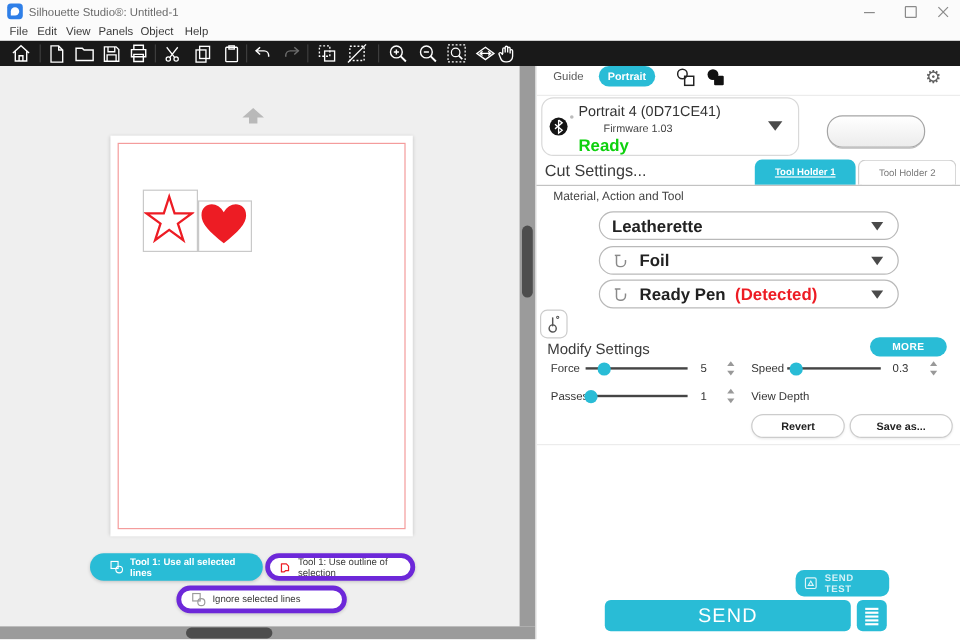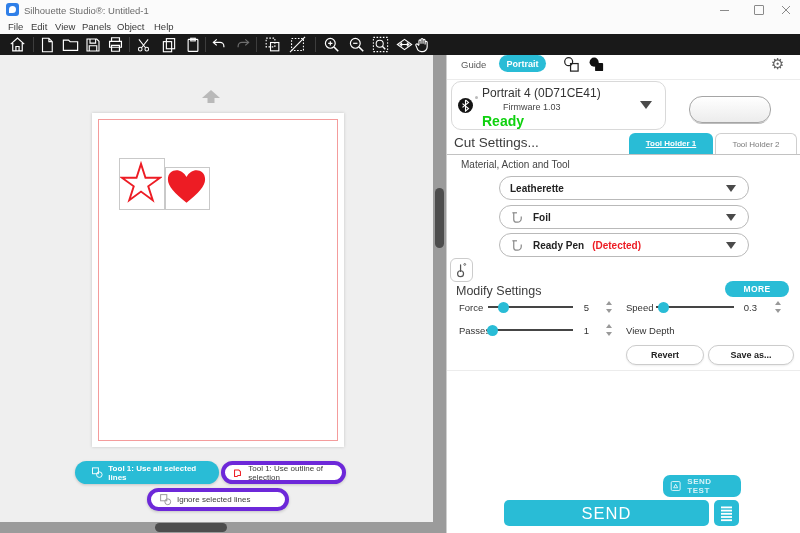--- a/index.html
+++ b/index.html
@@ -74,21 +74,21 @@
            background:linear-gradient(#ffffff,#ececec);box-shadow:0 2px 0 -1px #bdbdbd;}
   .cut-title{left:7px;top:80px;font-size:13.5px;color:#3c3c3c;}
   .th-tab{position:absolute;top:78px;height:21px;font-size:8px;display:flex;align-items:center;justify-content:center;
           border-radius:6px 6px 0 0;box-sizing:border-box;}
   .th1{left:182px;width:84px;background:#29bcd6;color:#fff;font-weight:bold;text-decoration:underline;}
   .th2{left:268px;width:82px;background:#fff;color:#7a7a7a;border:1px solid #cfcfcf;border-bottom:none;}
   .tabline{position:absolute;left:0;top:99px;width:354px;height:1px;background:#c2c2c2;}
   .mat-label{left:14px;top:104px;font-size:10px;color:#444;}
   .dd{position:absolute;left:52px;width:250px;height:24px;border:1px solid #b9b9b9;border-radius:12px;background:#fff;
       display:flex;align-items:center;box-sizing:border-box;padding:0 10px;gap:8px;}
-  .dd .dtext{font-size:10px;font-weight:bold;color:#222;}
+  .dd .dtext{font-size:14px;font-weight:bold;color:#222;}
   .dd .red{color:#ed1c24;}
   .dd-caret{position:absolute;right:12px;top:8px;width:0;height:0;border-left:5px solid transparent;border-right:5px solid transparent;border-top:7px solid #4a4a4a;}
   .dd1{top:121px;} .dd2{top:150px;} .dd3{top:178px;}
   .thermo{left:3px;top:203px;width:21px;height:22px;border:1px solid #ccc;border-radius:6px;background:#fff;
           display:flex;align-items:center;justify-content:center;}
   .modify-title{left:9px;top:229px;font-size:12.5px;color:#3c3c3c;}
   .more-btn{left:278px;top:226px;width:64px;height:16px;border-radius:9px;background:#29bcd6;color:#fff;
             font-size:8.5px;font-weight:bold;display:flex;align-items:center;justify-content:center;letter-spacing:.4px;}
   .sl-label{position:absolute;font-size:9.5px;color:#333;}
   .track{position:absolute;height:2px;background:#454545;}

